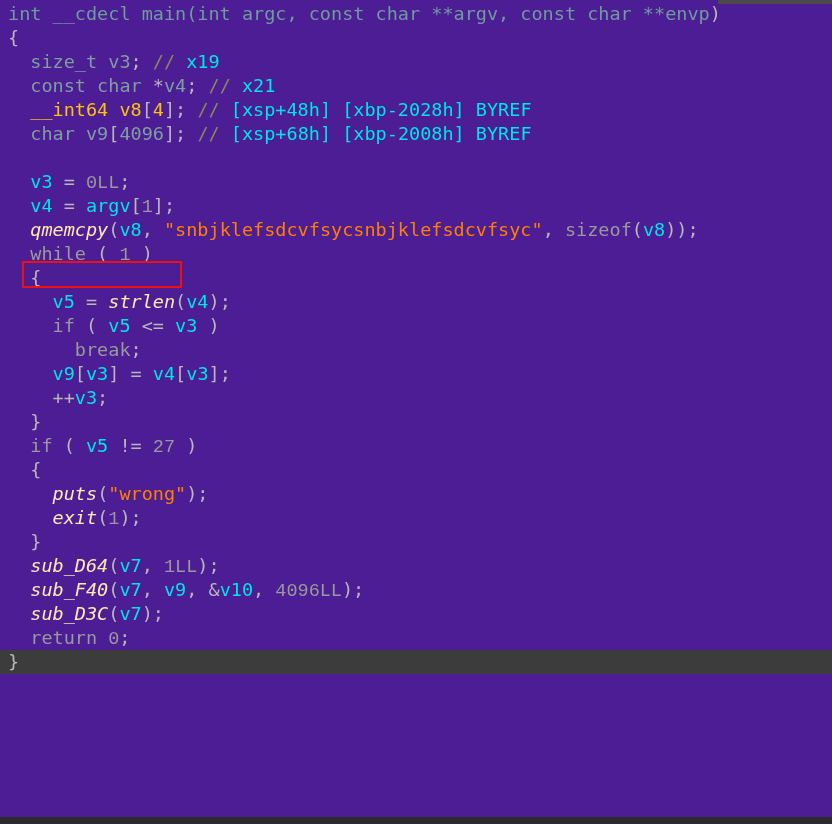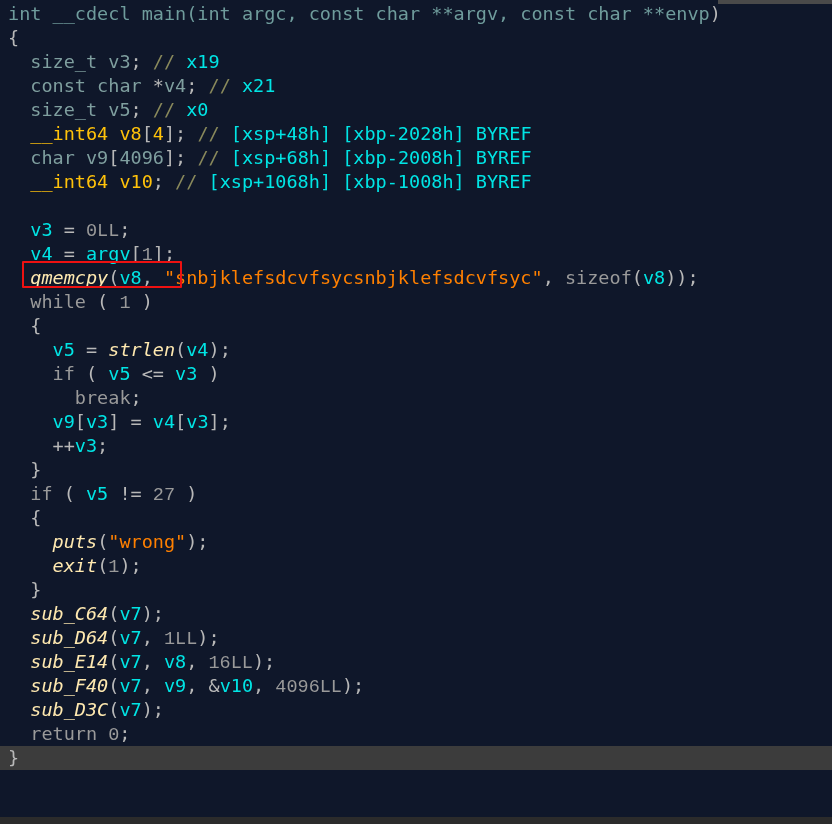--- a/index.html
+++ b/index.html
@@ -84,53 +84,49 @@
     height: 27px;
     border: 2px solid #ee1111;
     box-sizing: border-box;
     pointer-events: none;
     border-radius: 1px;
   }
 </style>
 </head>
 <body>
 
-<div id="pseudocode-view" style="background: #0f172a;">
+<div id="pseudocode-view" style="background: #4c1d95;">
 
   <div class="top-edge-band"></div>
 
   <div id="code-lines">
       <div class="code-line"><span class="t-proto">int __cdecl main(int argc, const char **argv, const char **envp</span><span class="t-punct">)</span></div>
       <div class="code-line"><span class="t-punct">{</span></div>
       <div class="code-line"><span class="t-punct">  </span><span class="t-type">size_t</span><span class="t-punct"> </span><span class="t-localvar">v3</span><span class="t-punct">; </span><span class="t-comment">//</span><span class="t-punct"> </span><span class="t-addr">x19</span></div>
       <div class="code-line"><span class="t-punct">  </span><span class="t-type">const char</span><span class="t-punct"> *</span><span class="t-localvar">v4</span><span class="t-punct">; </span><span class="t-comment">//</span><span class="t-punct"> </span><span class="t-addr">x21</span></div>
-      <div class="code-line"><span class="t-punct">  </span><span class="t-type">size_t</span><span class="t-punct"> </span><span class="t-localvar">v5</span><span class="t-punct">; </span><span class="t-comment">//</span><span class="t-punct"> </span><span class="t-addr">x0</span></div>
       <div class="code-line"><span class="t-punct">  </span><span class="t-stackvar">__int64 v8</span><span class="t-punct">[</span><span class="t-stackvar">4</span><span class="t-punct">]</span><span class="t-punct">; </span><span class="t-comment">//</span><span class="t-punct"> </span><span class="t-addr">[xsp+48h] [xbp-2028h] BYREF</span></div>
       <div class="code-line"><span class="t-punct">  </span><span class="t-type">char</span><span class="t-punct"> </span><span class="t-localvar">v9</span><span class="t-punct">[</span><span class="t-localvar">4096</span><span class="t-punct">]</span><span class="t-punct">; </span><span class="t-comment">//</span><span class="t-punct"> </span><span class="t-addr">[xsp+68h] [xbp-2008h] BYREF</span></div>
-      <div class="code-line"><span class="t-punct">  </span><span class="t-stackvar">__int64 v10</span><span class="t-punct">; </span><span class="t-comment">//</span><span class="t-punct"> </span><span class="t-addr">[xsp+1068h] [xbp-1008h] BYREF</span></div>
       <div class="code-line">&nbsp;</div>
       <div class="code-line"><span class="t-punct">  </span><span class="t-var">v3</span><span class="t-punct"> = </span><span class="t-number">0LL</span><span class="t-punct">;</span></div>
       <div class="code-line"><span class="t-punct">  </span><span class="t-var">v4</span><span class="t-punct"> = </span><span class="t-var">argv</span><span class="t-punct">[</span><span class="t-number">1</span><span class="t-punct">];</span></div>
       <div class="code-line"><span class="t-punct">  </span><span class="t-func">qmemcpy</span><span class="t-punct">(</span><span class="t-var">v8</span><span class="t-punct">, </span><span class="t-string">"snbjklefsdcvfsycsnbjklefsdcvfsyc"</span><span class="t-punct">, </span><span class="t-keyword">sizeof</span><span class="t-punct">(</span><span class="t-var">v8</span><span class="t-punct">));</span></div>
       <div class="code-line"><span class="t-punct">  </span><span class="t-keyword">while</span><span class="t-punct"> ( </span><span class="t-number">1</span><span class="t-punct"> )</span></div>
       <div class="code-line"><span class="t-punct">  {</span></div>
       <div class="code-line"><span class="t-punct">    </span><span class="t-var">v5</span><span class="t-punct"> = </span><span class="t-func">strlen</span><span class="t-punct">(</span><span class="t-var">v4</span><span class="t-punct">);</span></div>
       <div class="code-line"><span class="t-punct">    </span><span class="t-keyword">if</span><span class="t-punct"> ( </span><span class="t-var">v5</span><span class="t-punct"> &lt;= </span><span class="t-var">v3</span><span class="t-punct"> )</span></div>
       <div class="code-line"><span class="t-punct">      </span><span class="t-keyword">break</span><span class="t-punct">;</span></div>
       <div class="code-line"><span class="t-punct">    </span><span class="t-var">v9</span><span class="t-punct">[</span><span class="t-var">v3</span><span class="t-punct">] = </span><span class="t-var">v4</span><span class="t-punct">[</span><span class="t-var">v3</span><span class="t-punct">];</span></div>
       <div class="code-line"><span class="t-punct">    ++</span><span class="t-var">v3</span><span class="t-punct">;</span></div>
       <div class="code-line"><span class="t-punct">  }</span></div>
       <div class="code-line"><span class="t-punct">  </span><span class="t-keyword">if</span><span class="t-punct"> ( </span><span class="t-var">v5</span><span class="t-punct"> != </span><span class="t-number">27</span><span class="t-punct"> )</span></div>
       <div class="code-line"><span class="t-punct">  {</span></div>
       <div class="code-line"><span class="t-punct">    </span><span class="t-func">puts</span><span class="t-punct">(</span><span class="t-string">"wrong"</span><span class="t-punct">);</span></div>
       <div class="code-line"><span class="t-punct">    </span><span class="t-func">exit</span><span class="t-punct">(</span><span class="t-number">1</span><span class="t-punct">);</span></div>
       <div class="code-line"><span class="t-punct">  }</span></div>
-      <div class="code-line"><span class="t-punct">  </span><span class="t-func">sub_C64</span><span class="t-punct">(</span><span class="t-var">v7</span><span class="t-punct">);</span></div>
       <div class="code-line"><span class="t-punct">  </span><span class="t-func">sub_D64</span><span class="t-punct">(</span><span class="t-var">v7</span><span class="t-punct">, </span><span class="t-number">1LL</span><span class="t-punct">);</span></div>
-      <div class="code-line"><span class="t-punct">  </span><span class="t-func">sub_E14</span><span class="t-punct">(</span><span class="t-var">v7</span><span class="t-punct">, </span><span class="t-var">v8</span><span class="t-punct">, </span><span class="t-number">16LL</span><span class="t-punct">);</span></div>
       <div class="code-line"><span class="t-punct">  </span><span class="t-func">sub_F40</span><span class="t-punct">(</span><span class="t-var">v7</span><span class="t-punct">, </span><span class="t-var">v9</span><span class="t-punct">, &amp;</span><span class="t-var">v10</span><span class="t-punct">, </span><span class="t-number">4096LL</span><span class="t-punct">);</span></div>
       <div class="code-line"><span class="t-punct">  </span><span class="t-func">sub_D3C</span><span class="t-punct">(</span><span class="t-var">v7</span><span class="t-punct">);</span></div>
       <div class="code-line"><span class="t-punct">  </span><span class="t-keyword">return</span><span class="t-punct"> </span><span class="t-number">0</span><span class="t-punct">;</span></div>
       <div class="code-line current-line" style="background: rgb(60, 60, 60);"><span class="t-punct">}</span></div>
     </div>
 
   <div id="highlight-box" style="border-color: rgb(238, 17, 17);"></div>
 
   <div class="bottom-edge-band"></div>
 

